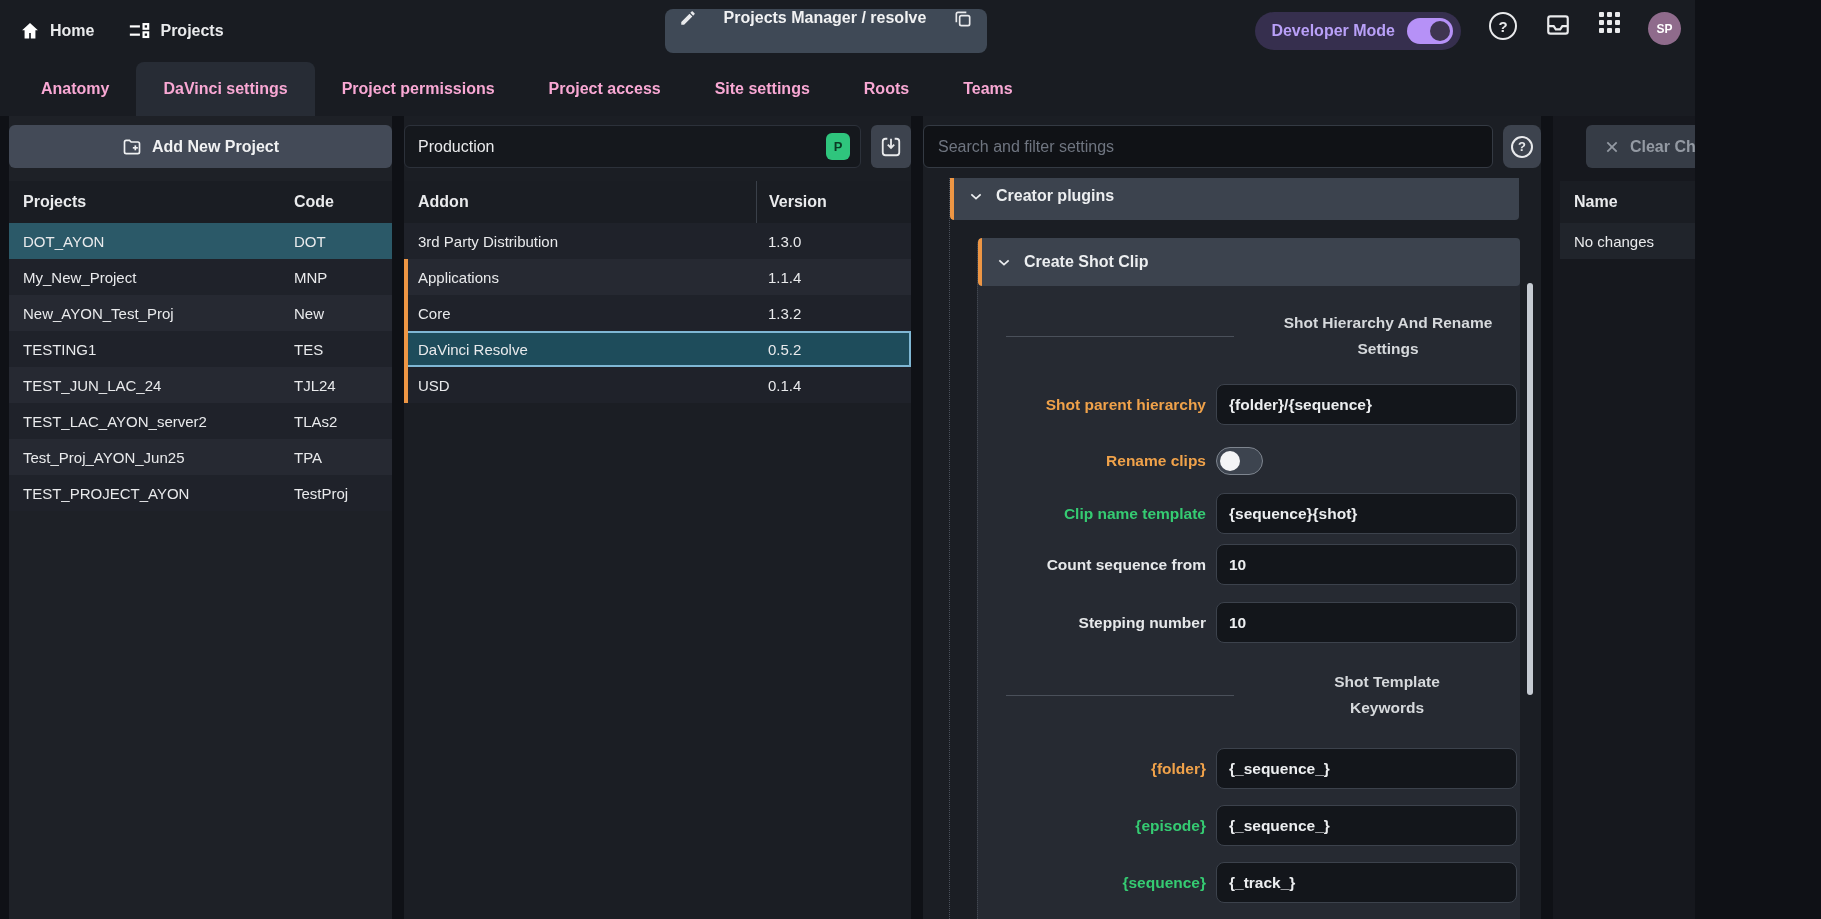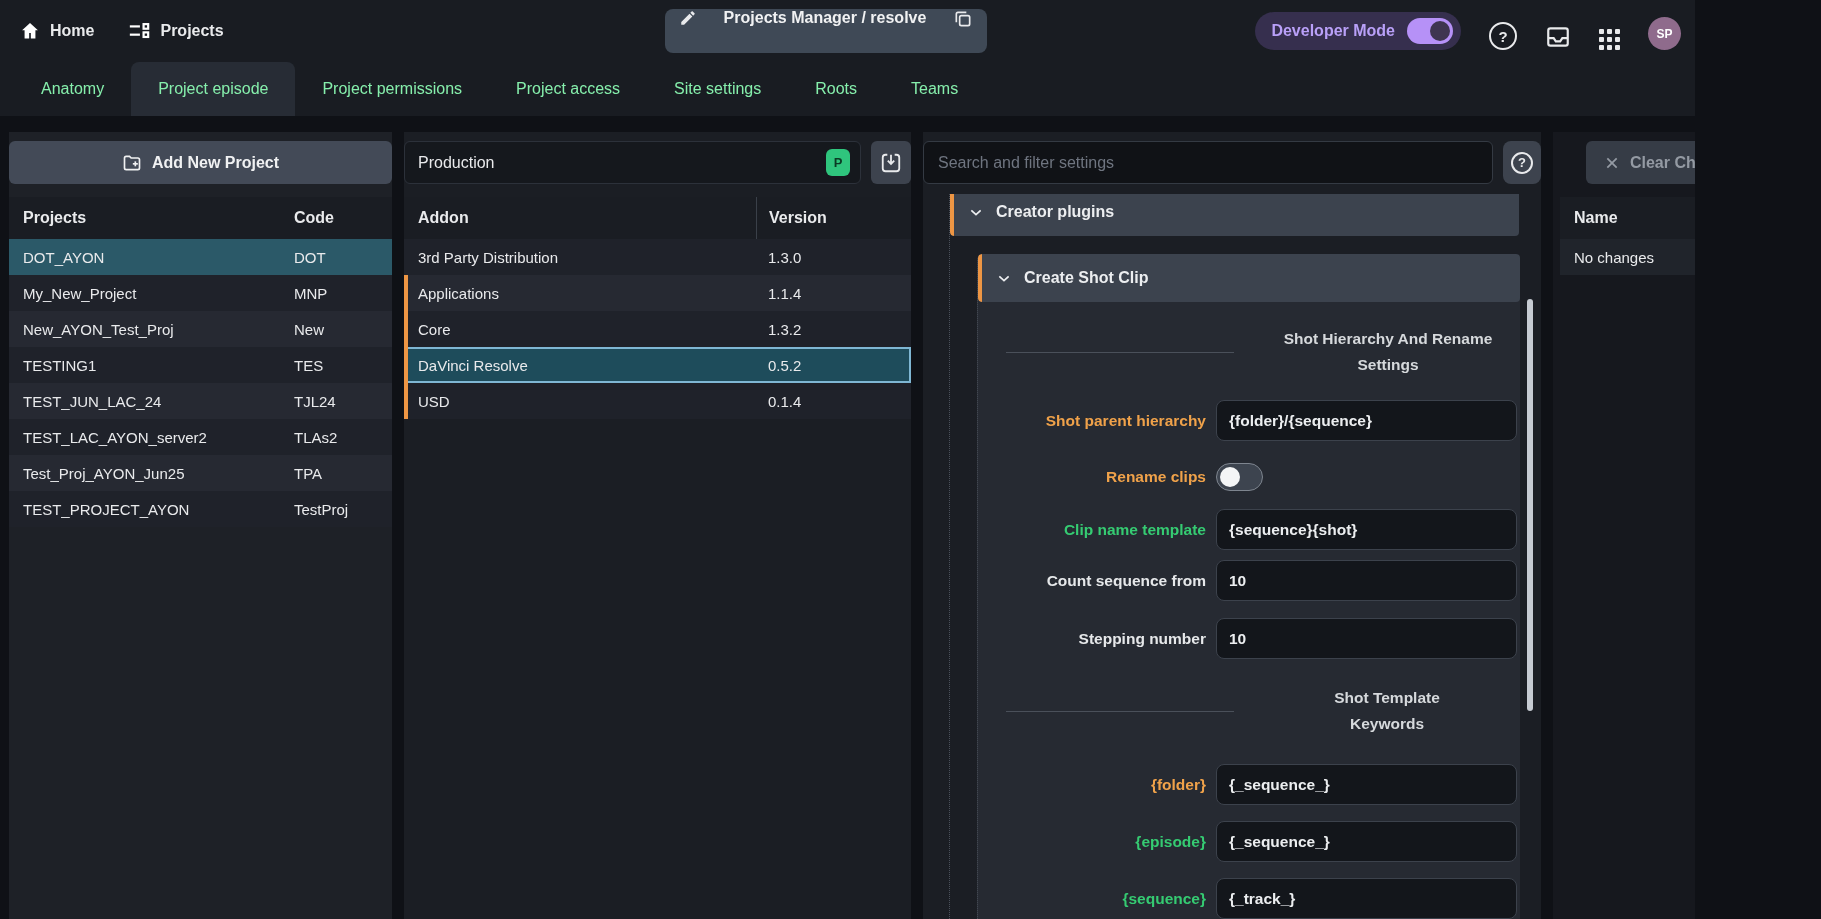--- a/index.html
+++ b/index.html
@@ -17,21 +17,21 @@
     padding:0 14px 0 20px; position:relative;
   }
   .navitem { display:flex; align-items:center; gap:10px; margin-right:34px; cursor:pointer; }
   .navitem span.lbl { font-weight:bold; font-size:16px; }
   .title-btn {
     position:absolute; left:665px; top:9px; height:44px; width:322px;
     background:#3f4956; border-radius:8px; display:flex; align-items:flex-start;
     padding:0 14px; gap:14px; cursor:pointer;
   }
   .title-btn .t { flex:1; text-align:center; font-weight:bold; font-size:16px; color:#f1f2f3; }
-  .top-right { margin-left:auto; display:flex; align-items:flex-end; gap:28px; }
+  .top-right { margin-left:auto; display:flex; align-items:flex-start; gap:28px; }
   .devpill {
     display:flex; align-items:center; gap:12px; background:#362f4e;
     border-radius:22px; height:38px; padding:0 8px 0 16px;
   }
   .devpill .dl { color:#b9a0f8; font-weight:bold; font-size:16px; }
   .devtoggle { width:46px; height:26px; background:#b691f7; border-radius:13px; position:relative; cursor:pointer; }
   .devtoggle .knob { position:absolute; right:3px; top:3px; width:20px; height:20px; border-radius:50%; background:#3f3550; }
   .helpcircle {
     width:28px; height:28px; border:2px solid #e9eaec; border-radius:50%;
     display:flex; align-items:center; justify-content:center;
@@ -41,28 +41,28 @@
   .gridicon i { background:#e9eaec; border-radius:1px; }
   .avatar {
     width:33px; height:33px; border-radius:50%; background:#8f6b8c; color:#fff;
     display:flex; align-items:center; justify-content:center;
     font-size:12px; font-weight:bold; cursor:pointer;
   }
 
   
   .tabbar { height:54px; background:#191c22; display:flex; align-items:stretch; padding-left:14px; }
   .tab {
-    display:flex; align-items:center; padding:0 27px; font-weight:normal; font-size:16px;
-    color:#86efac; cursor:pointer; border-radius:8px 8px 0 0;
+    display:flex; align-items:center; padding:0 27px; font-weight:bold; font-size:16px;
+    color:#f9a8d4; cursor:pointer; border-radius:8px 8px 0 0;
   }
   .tab.active { background:#272c35; }
 
   
   .content { display:flex; height:803px; gap:12px; padding:0 0 0 9px; background:#0f1116; }
-  .panel { display:flex; flex-direction:column;margin-top:16px; }
+  .panel { display:flex; flex-direction:column; }
   .p-left  { width:383px; background:#1e2127; }
   .p-mid   { width:507px; background:#1b1e24; }
   .p-set   { width:618px; background:#1b1e24; }
   .p-right { flex:1; background:#16181e; overflow:hidden; }
 
   .toolrow { display:flex; margin-top:9px; gap:10px; }
   .btn {
     height:43px; border-radius:6px; display:flex; align-items:center; justify-content:center;
     gap:10px; font-weight:bold; font-size:16px; cursor:pointer;
   }
@@ -210,21 +210,21 @@
           <i></i>
           <i></i>
           <i></i>
         </span>
       <span class="avatar">SP</span>
     </div>
   </div>
 
   <div class="tabbar">
     <div class="tab">Anatomy</div>
-    <div class="tab active">Project episode</div>
+    <div class="tab active">DaVinci settings</div>
     <div class="tab">Project permissions</div>
     <div class="tab">Project access</div>
     <div class="tab">Site settings</div>
     <div class="tab">Roots</div>
     <div class="tab">Teams</div>
   </div>
 
   <div class="content">
 
     <div class="panel p-left">

